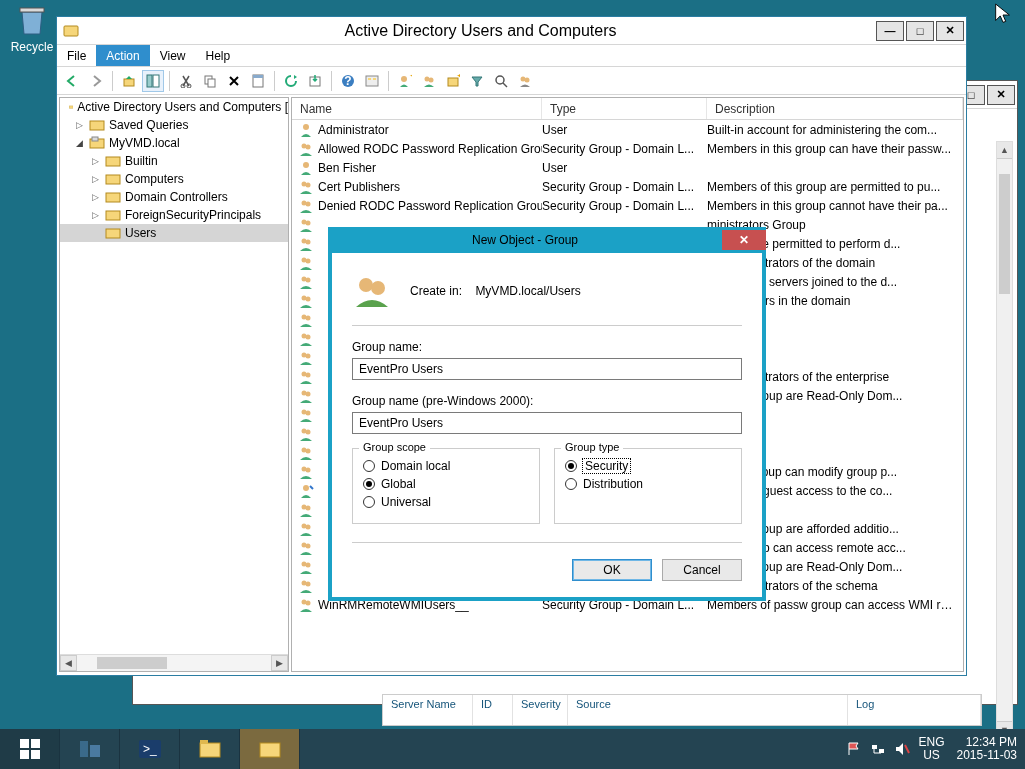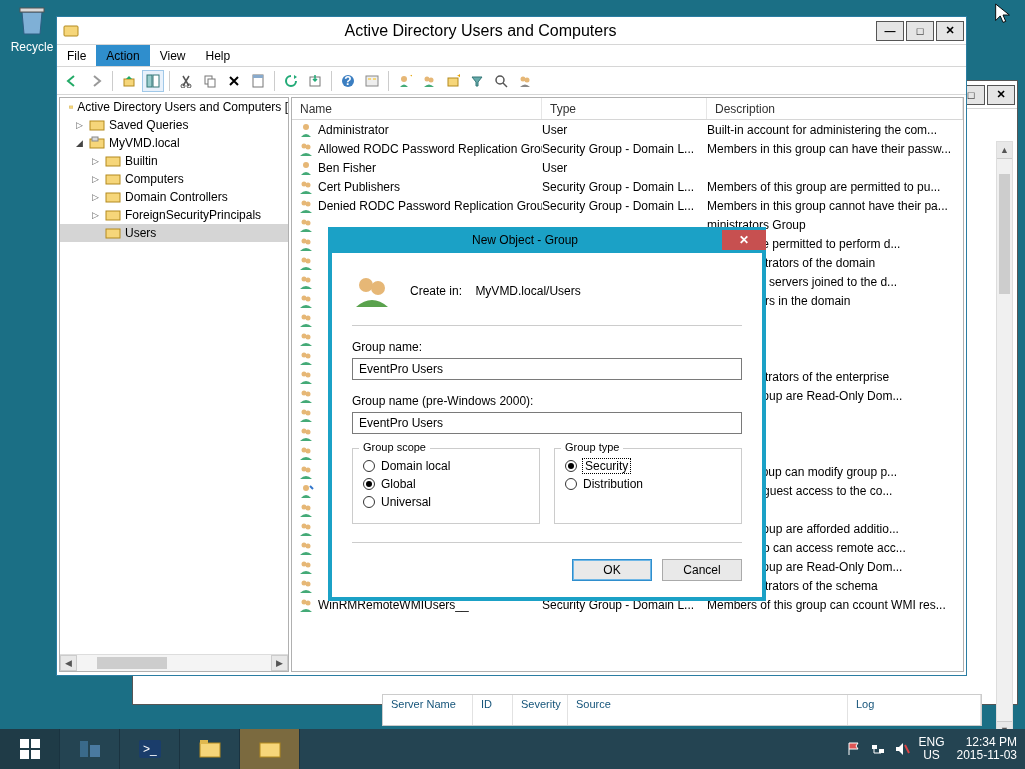--- a/index.html
+++ b/index.html
@@ -10,21 +10,21 @@
 .win { position: absolute; background: #fff; border: 1px solid #2b7da2; }
 .aduc { top: 16px; left: 56px; width: 911px; height: 660px; }
 .hidden-win { top: 80px; left: 132px; width: 886px; height: 625px; border-color: #555; }
 .titlebar { height: 28px; background: #fff; display: flex; align-items: center; border-bottom: 1px solid #d6d6d6; }
 .titlebar .tb-icon { width: 16px; height: 16px; margin: 0 6px; }
 .titlebar .tb-title { flex: 1; text-align: center; font-size: 16px; color: #000; }
 .win-controls { display: flex; }
 .win-controls div { width: 28px; height: 20px; border: 1px solid #555; margin: 2px 2px 2px 0; display: flex; align-items: center; justify-content: center; font-size: 11px; font-weight: bold; background: #e5e5e5; cursor: pointer; }
 .menubar { height: 22px; display: flex; align-items: stretch; border-bottom: 1px solid #d6d6d6; }
 .menubar .menuitem { padding: 4px 10px; cursor: pointer; }
-.menubar .menuitem.active { background: #2f8ecd; color: #000000; }
+.menubar .menuitem.active { background: #2f8ecd; color: #ffffff; }
 .toolbar { height: 28px; display: flex; align-items: center; border-bottom: 1px solid #d6d6d6; padding: 0 4px; gap: 2px; }
 .tbtn { width: 22px; height: 22px; display: flex; align-items: center; justify-content: center; border: 1px solid transparent; cursor: pointer; }
 .tsep { width: 1px; height: 20px; background: #ccc; margin: 0 3px; }
 .body { display: flex; height: 579px; }
 .tree { width: 230px; border: 1px solid #b0b0b0; margin: 2px; overflow: auto; background: #fff; position: relative; }
 .tree-row { display: flex; align-items: center; height: 18px; padding-left: 4px; white-space: nowrap; cursor: pointer; }
 .tree-row.sel { background: #d5d5d5; }
 .twist { width: 11px; height: 11px; margin-right: 2px; display: inline-block; }
 .twist::before { content: "▷"; font-size: 9px; color: #666; display: block; line-height: 11px; }
 .twist.open::before { content: "◢"; color: #444; }
@@ -623,21 +623,21 @@
             <div class="lrow">
               <div class="c1">
                 <svg class="itm-ic" viewBox="0 0 16 16">
                   <circle cx="6" cy="5" r="2.5" fill="#e6b776"></circle>
                   <circle cx="10" cy="6" r="2.5" fill="#e6b776"></circle>
                   <path d="M2 15 Q8 9 14 15" fill="#4a7"></path>
                 </svg>
                 <span>WinRMRemoteWMIUsers__</span>
               </div>
               <div class="c2">Security Group - Domain L...</div>
-              <div class="c3">Members of this group can ccount WMI res...</div>
+              <div class="c3">Members of passw group can access WMI res...</div>
             </div>
           </div>
       </div>
     </div>
   </div>
 
   <div class="dialog">
     <div class="dlg-title">
       <span>New Object - Group</span>
       <div class="dlg-close">✕</div>

